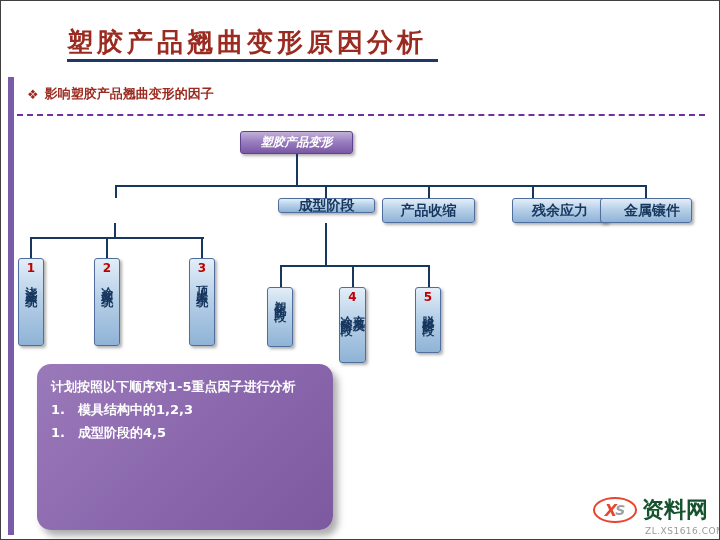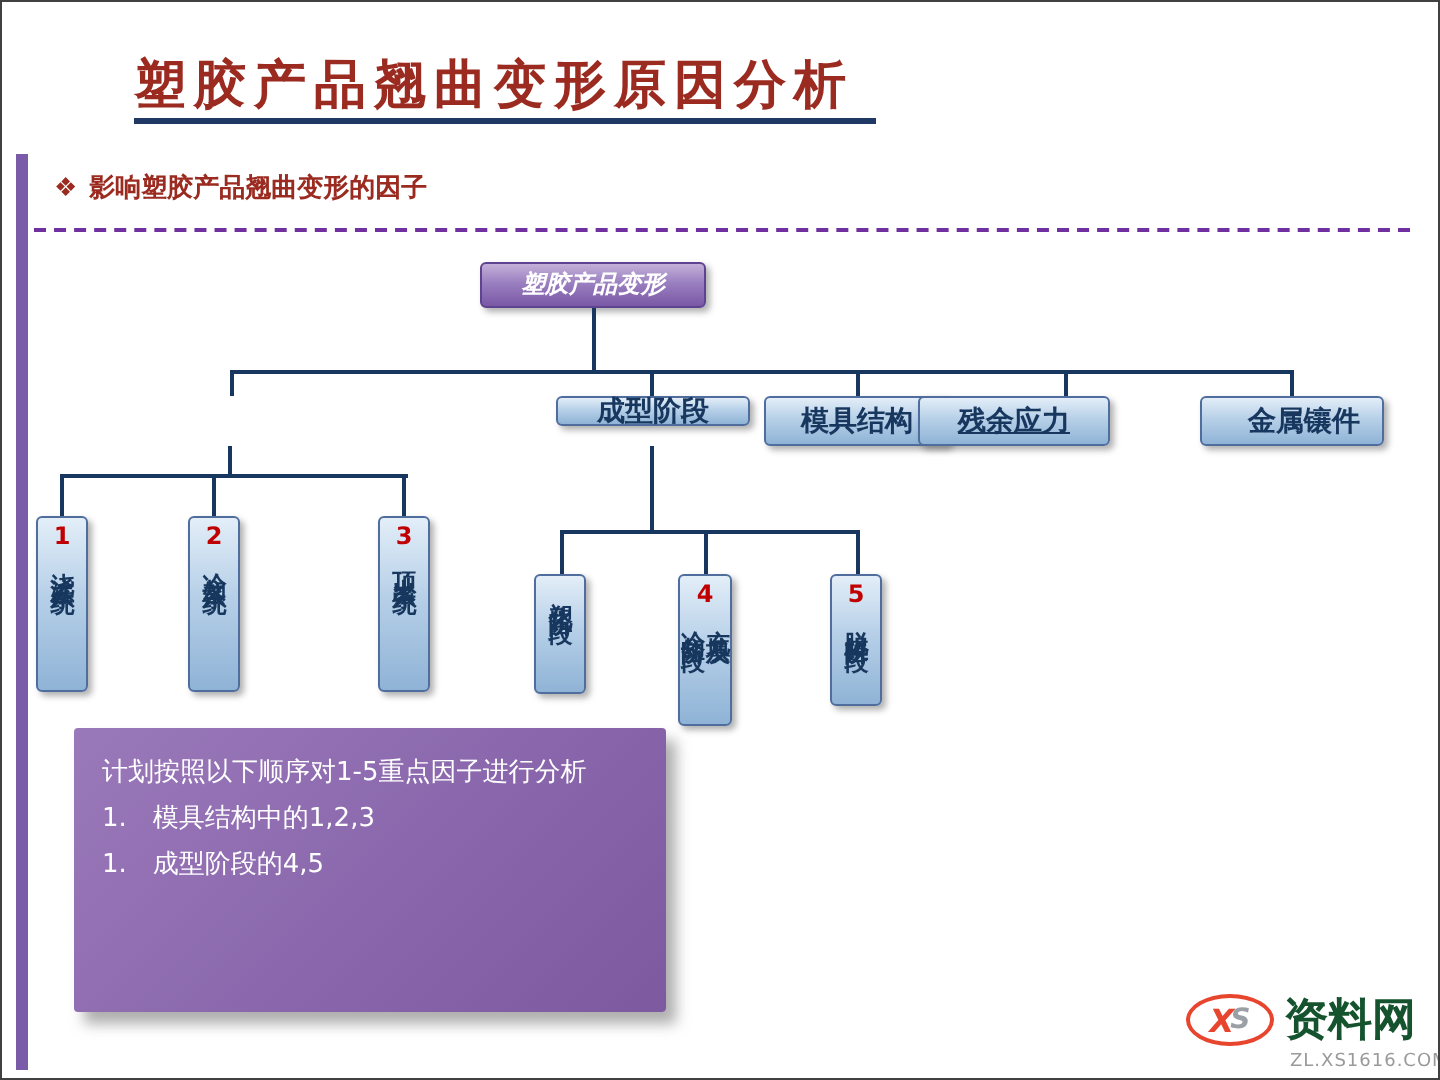--- a/index.html
+++ b/index.html
@@ -32,25 +32,25 @@
   }
   .vnode{flex-direction:column;justify-content:flex-start;padding-top:3px;white-space:normal;}
   .vnode .num{color:#C00000;font-size:12px;line-height:1.15;font-weight:bold;}
   .vnode .vlabel{
     writing-mode:vertical-rl;text-orientation:upright;white-space:pre-line;
     font-size:12px;letter-spacing:3px;line-height:1.05;
   }
   .cline{position:absolute;background:#17375E;}
 
   .note-box{
-    left:36px;top:363px;width:296px;height:142px;box-sizing:border-box;
-    border-radius:2px;padding:12px 14px;
+    left:36px;top:363px;width:296px;height:166px;box-sizing:border-box;
+    border-radius:14px;padding:12px 14px;
     background:linear-gradient(135deg,#9a79ba 0%,#8a67ac 55%,#7d5aa0 100%);
     box-shadow:5px 6px 7px rgba(120,120,120,0.6);
-    color:#ffffff;font-weight:normal;font-size:13px;line-height:1.75;
+    color:#ffffff;font-weight:bold;font-size:13px;line-height:1.75;
   }
   .note-line{white-space:nowrap;}
 
   .logo{left:592px;top:494px;display:flex;flex-direction:column;}
   .logo-row{display:flex;align-items:center;gap:5px;}
   .logo-ellipse{
     width:44px;height:26px;border:2px solid #E8452F;border-radius:50%;
     display:flex;align-items:center;justify-content:center;font-style:italic;font-weight:bold;
     box-sizing:border-box;
   }
@@ -79,22 +79,22 @@
 
   <div class="cline" style="left:295px;top:153px;width:2px;height:32px;"></div>
   <div class="cline" style="left:114px;top:184px;width:532px;height:2px;"></div>
   <div class="cline" style="left:114px;top:184px;width:2px;height:13px;"></div>
   <div class="cline" style="left:324px;top:184px;width:2px;height:13px;"></div>
   <div class="cline" style="left:427px;top:184px;width:2px;height:13px;"></div>
   <div class="cline" style="left:531px;top:184px;width:2px;height:13px;"></div>
   <div class="cline" style="left:644px;top:184px;width:2px;height:13px;"></div>
 
   <div class="node" style="left:277px;top:197px;width:97px;height:15px;">成型阶段</div>
-  <div class="node" style="left:381px;top:197px;width:93px;height:25px;">模具结构</div>
-  <div class="node" style="left:458px;top:197px;width:96px;height:25px;text-decoration:underline;">残余应力</div>
+  <div class="node" style="left:381px;top:197px;width:93px;height:25px;">产品收缩</div>
+  <div class="node" style="left:511px;top:197px;width:96px;height:25px;">残余应力</div>
   <div class="node" style="left:599px;top:197px;width:92px;height:25px;padding-left:12px;">金属镶件</div>
 
   <div class="cline" style="left:113px;top:222px;width:2px;height:15px;"></div>
   <div class="cline" style="left:29px;top:236px;width:174px;height:2px;"></div>
   <div class="cline" style="left:29px;top:236px;width:2px;height:21px;"></div>
   <div class="cline" style="left:105px;top:236px;width:2px;height:21px;"></div>
   <div class="cline" style="left:200px;top:236px;width:2px;height:21px;"></div>
 
   <div class="node vnode" style="left:17px;top:257px;width:26px;height:88px;">
     <span class="num">1</span>

